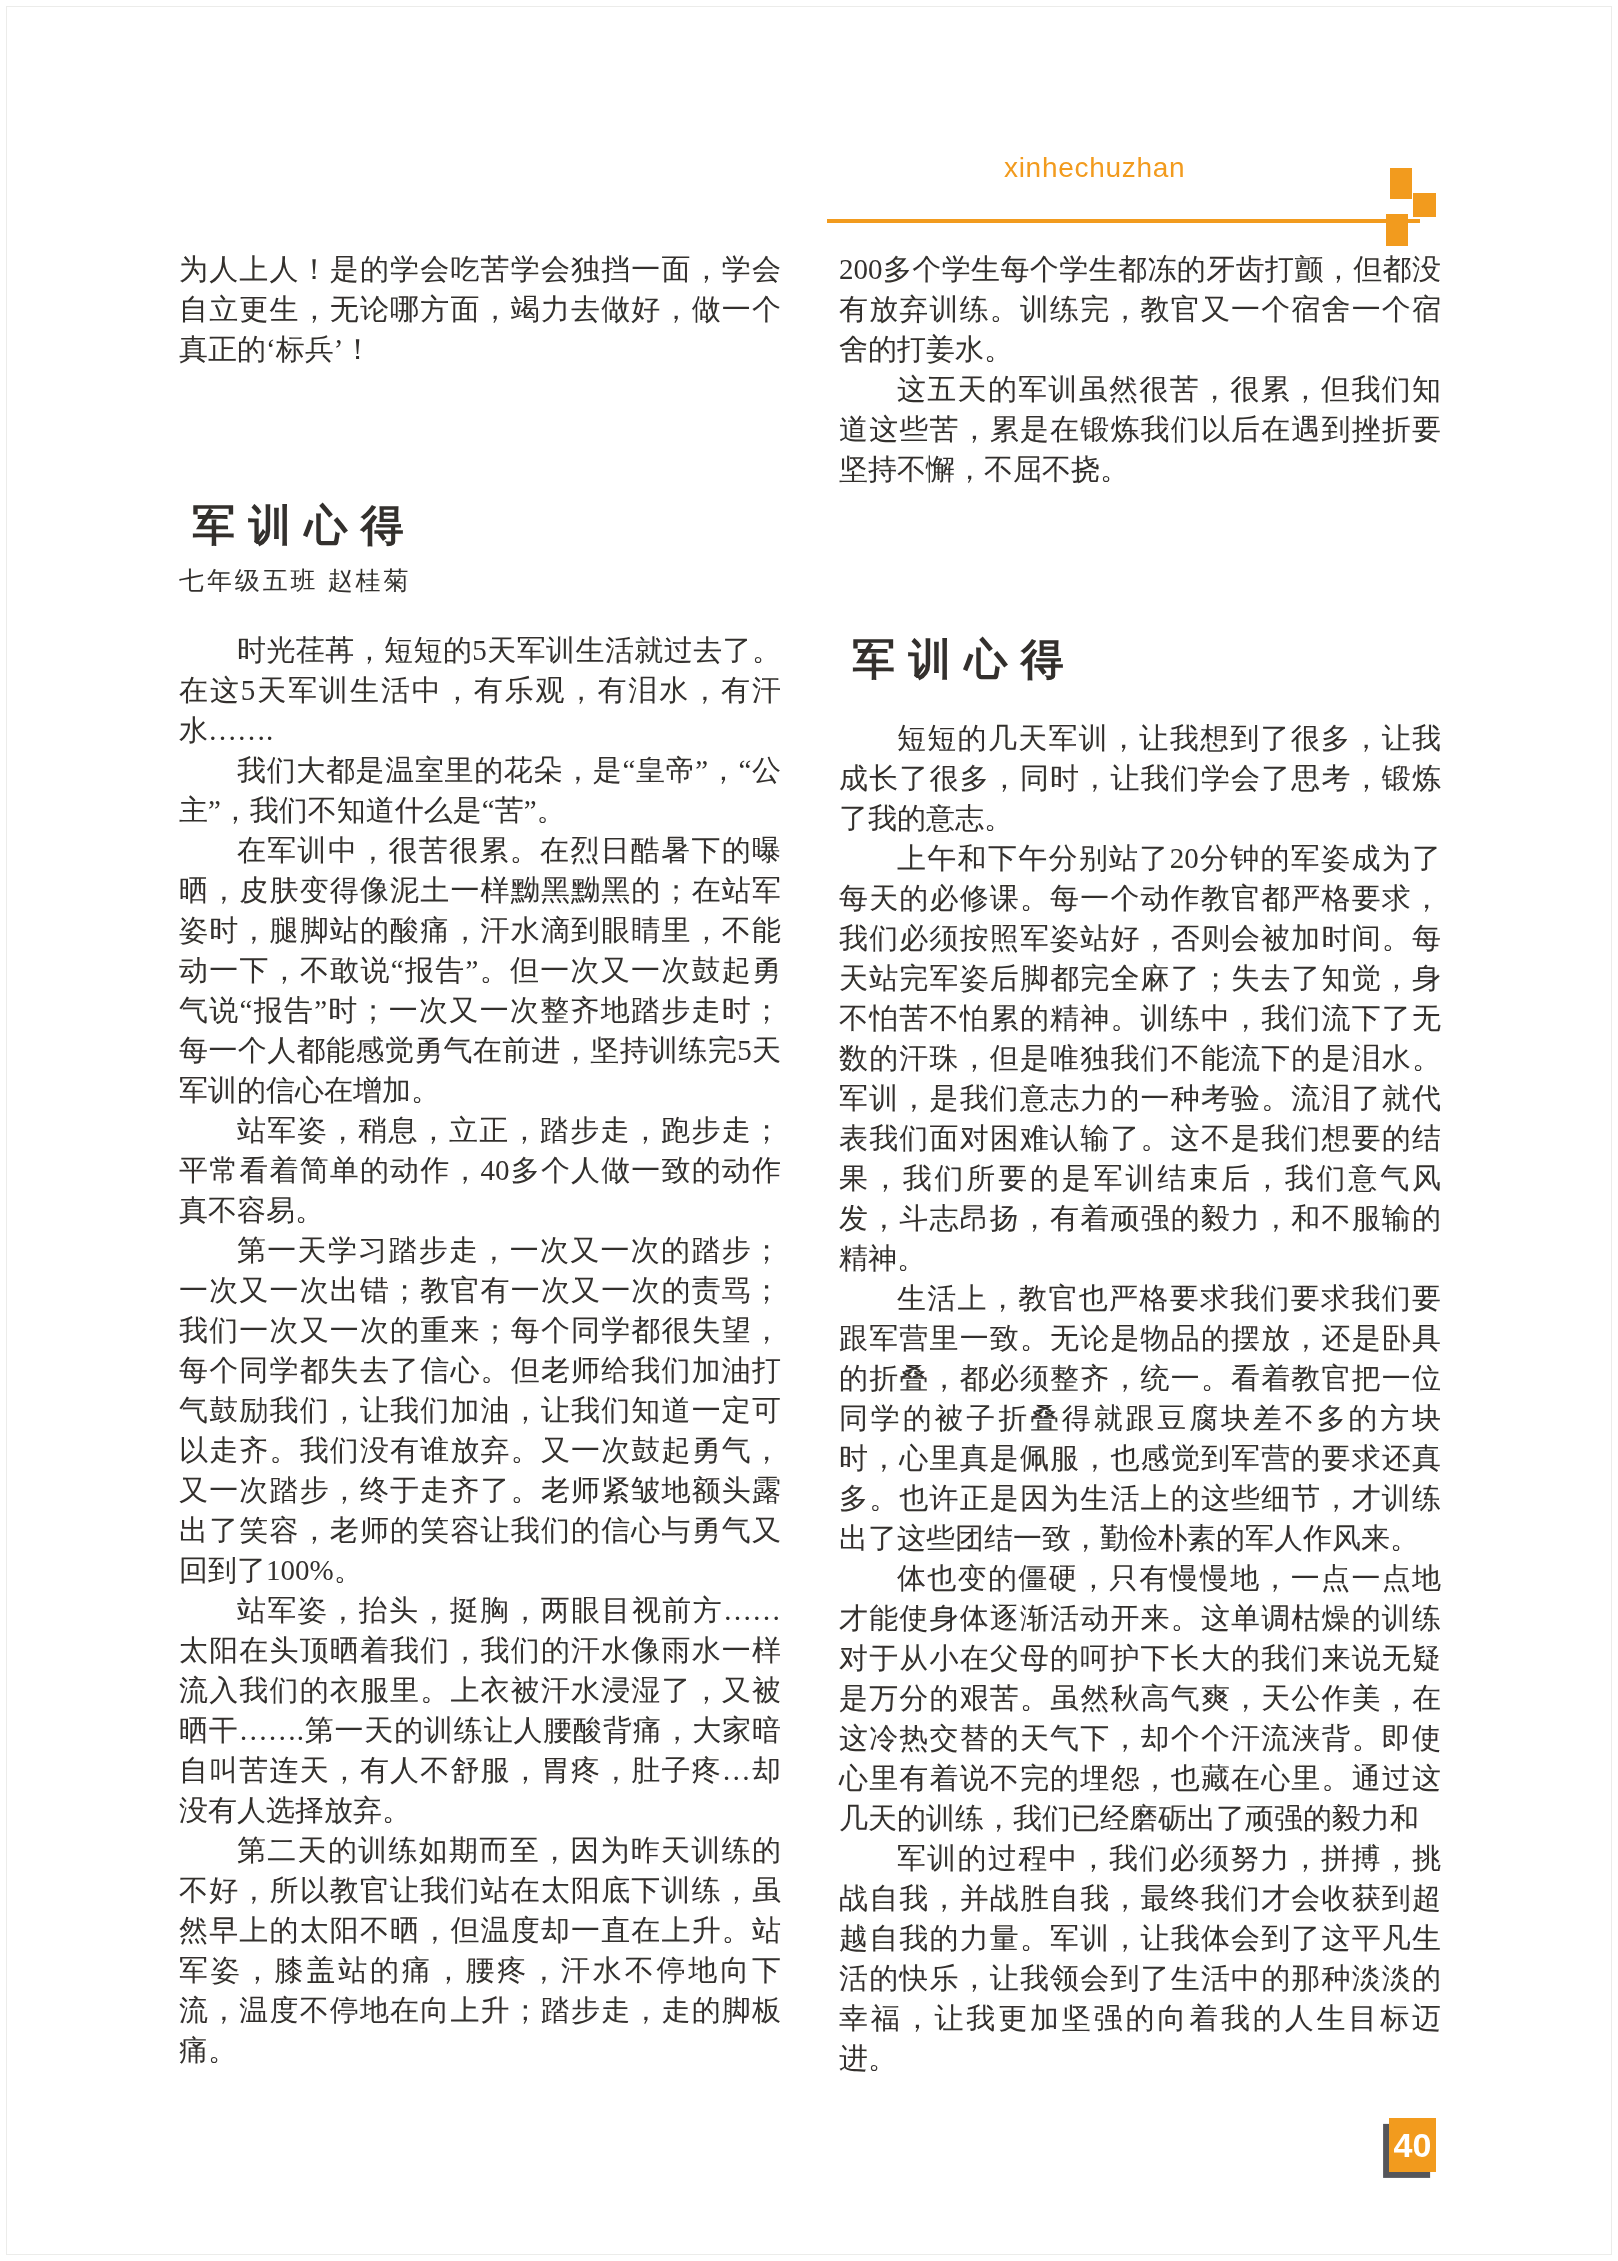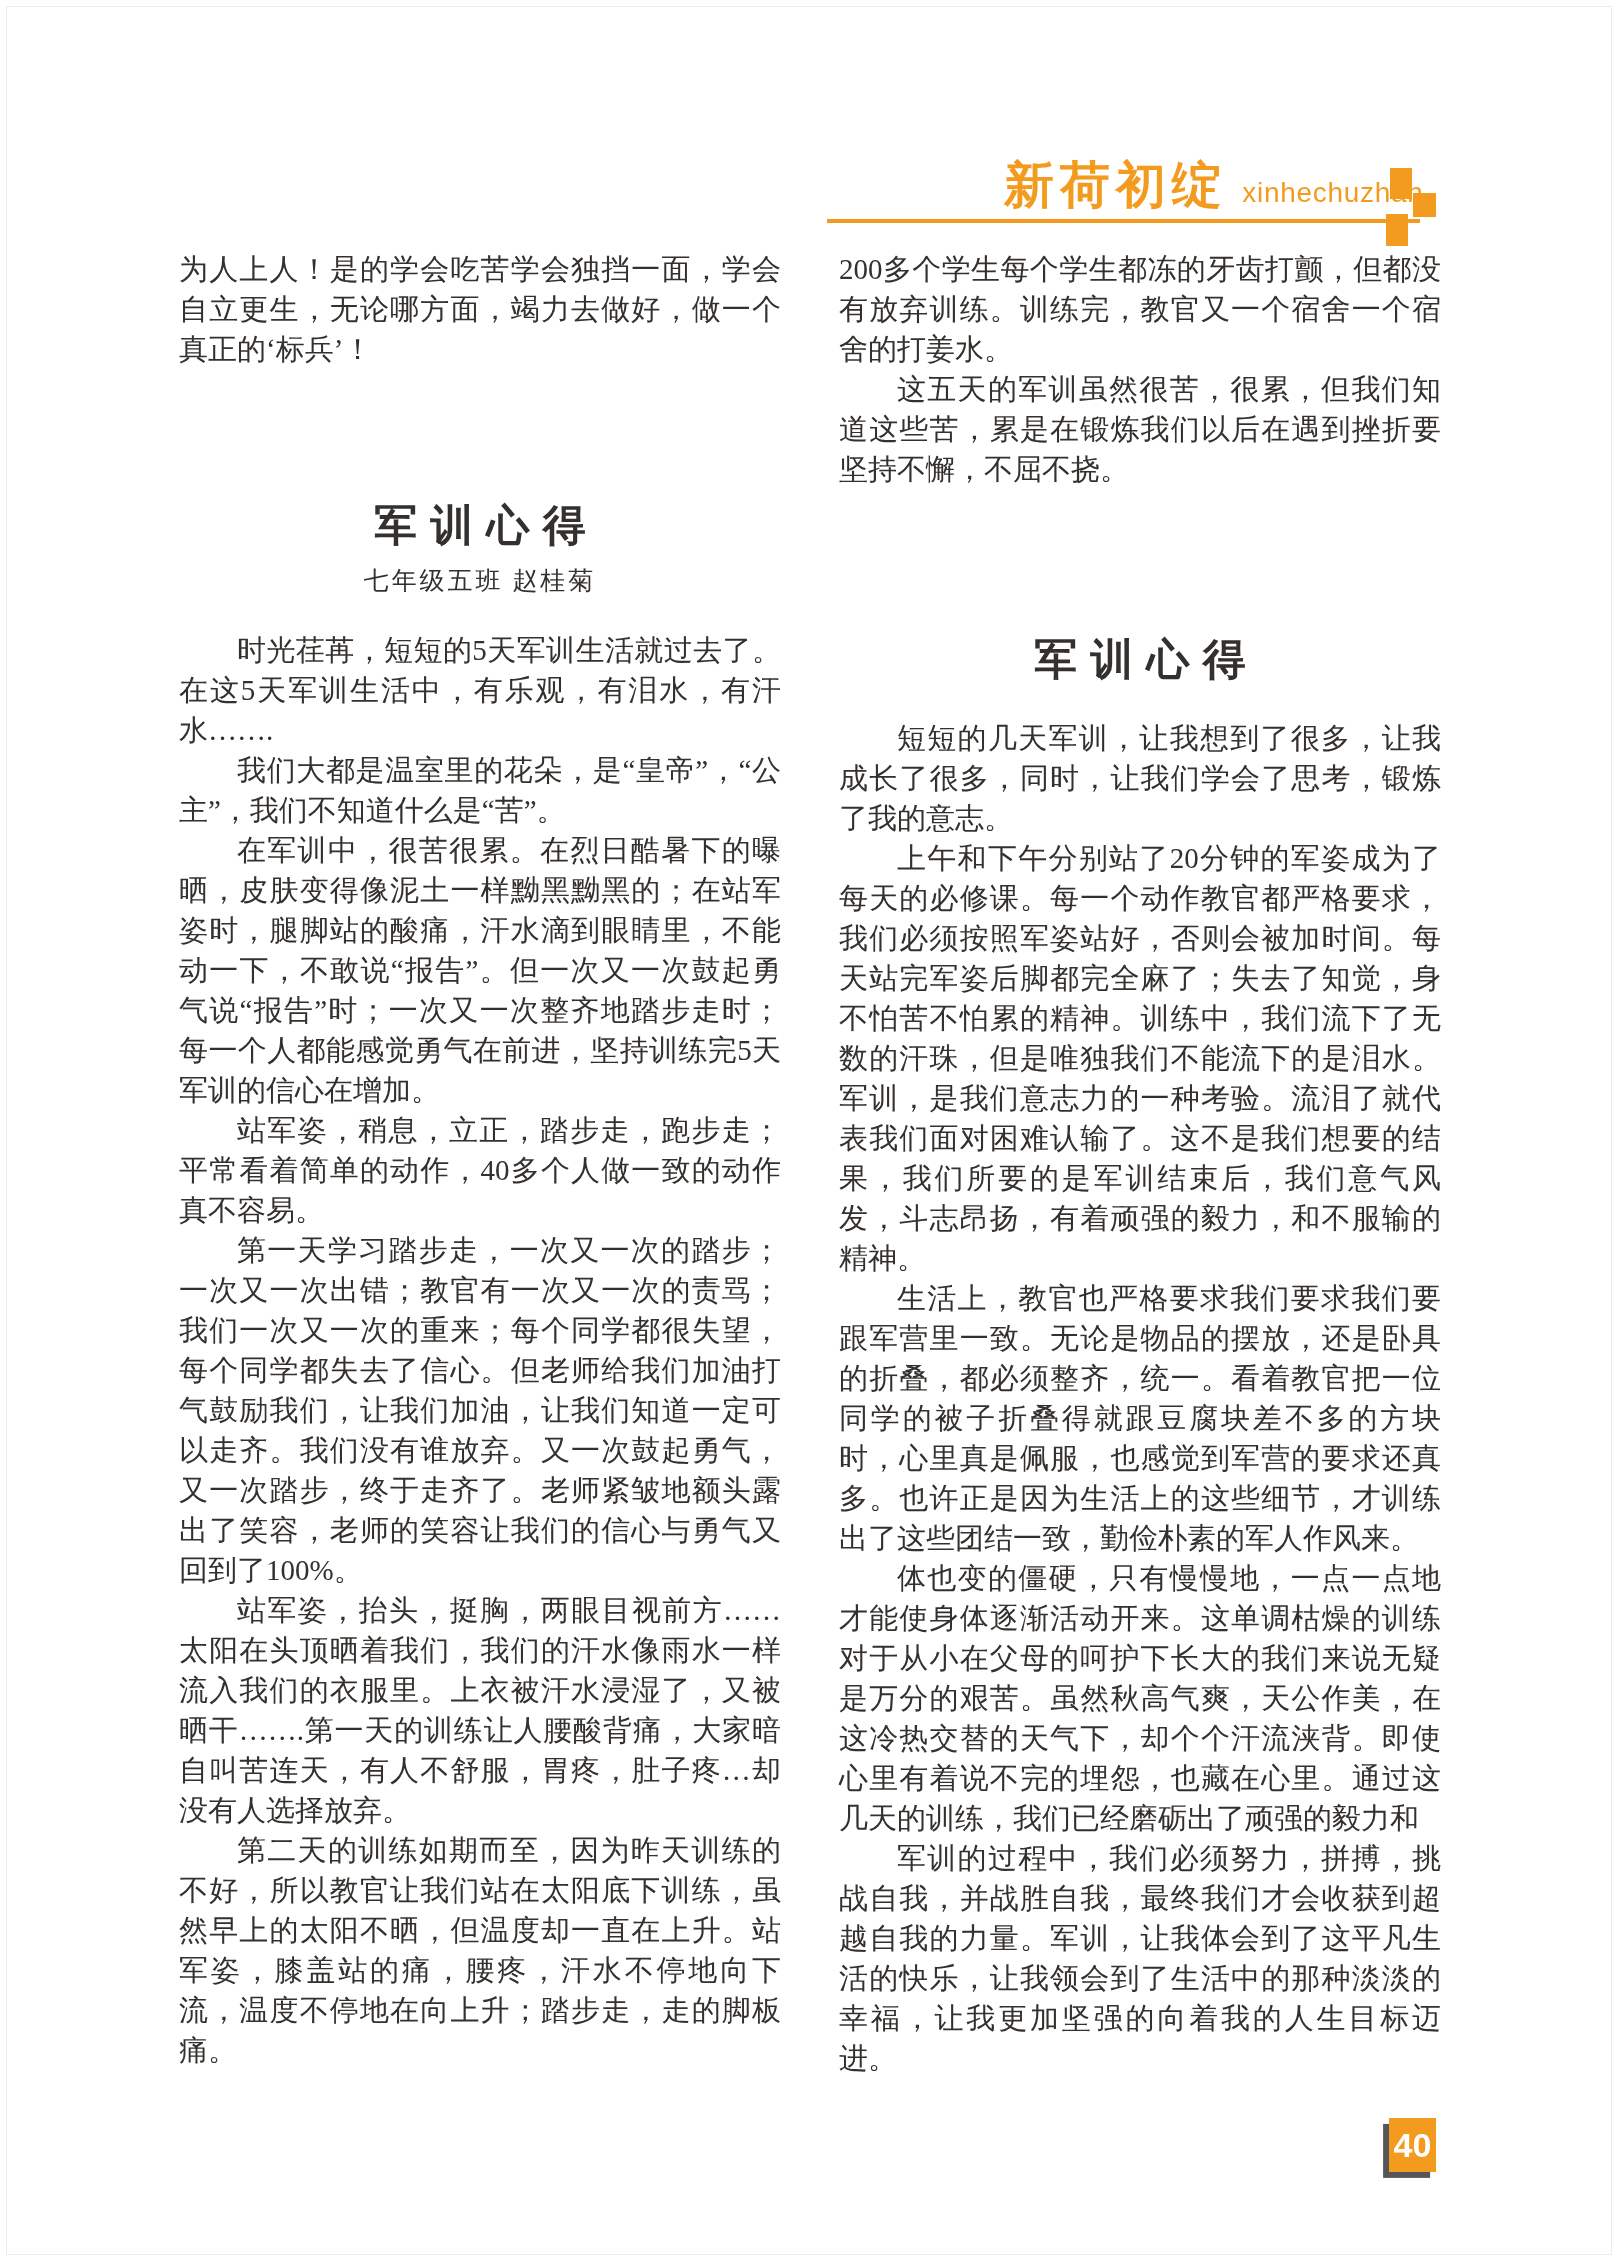--- a/index.html
+++ b/index.html
@@ -52,21 +52,21 @@
   .col{
     position:absolute;top:249px;width:602px;
     font-size:29px;line-height:40px;
     text-align:justify;
   }
   .col-left{left:179px;}
   .col-right{left:839px;}
   .col p{margin:0;}
   .col p.indent{text-indent:2em;}
 
-  .article-head{text-align:center;}
+  .article-head{}
   .article-head.left-head{margin-top:130px;}
   .article-head.right-head{margin-top:144px;}
   .article-title{
     font-size:43px;line-height:53px;font-weight:bold;
     letter-spacing:13.2px;text-indent:13.2px;
   }
   .article-author{
     font-size:25px;line-height:34px;margin-top:11.8px;
     letter-spacing:2.9px;
   }
@@ -85,21 +85,20 @@
     font-weight:bold;
   }
 </style>
 </head>
 <body>
 
 <div class="page">
   <div class="page-edge"></div>
 
   <div class="masthead">
-    <span class="masthead-cn">新荷初绽</span>
     <span class="masthead-py">xinhechuzhan</span>
   </div>
   <div class="masthead-rule"></div>
   <div class="masthead-motif">
     <span class="motif-sq-top"></span>
     <span class="motif-sq-mid"></span>
     <span class="motif-sq-bottom"></span>
   </div>
 
   <div class="col col-left">

